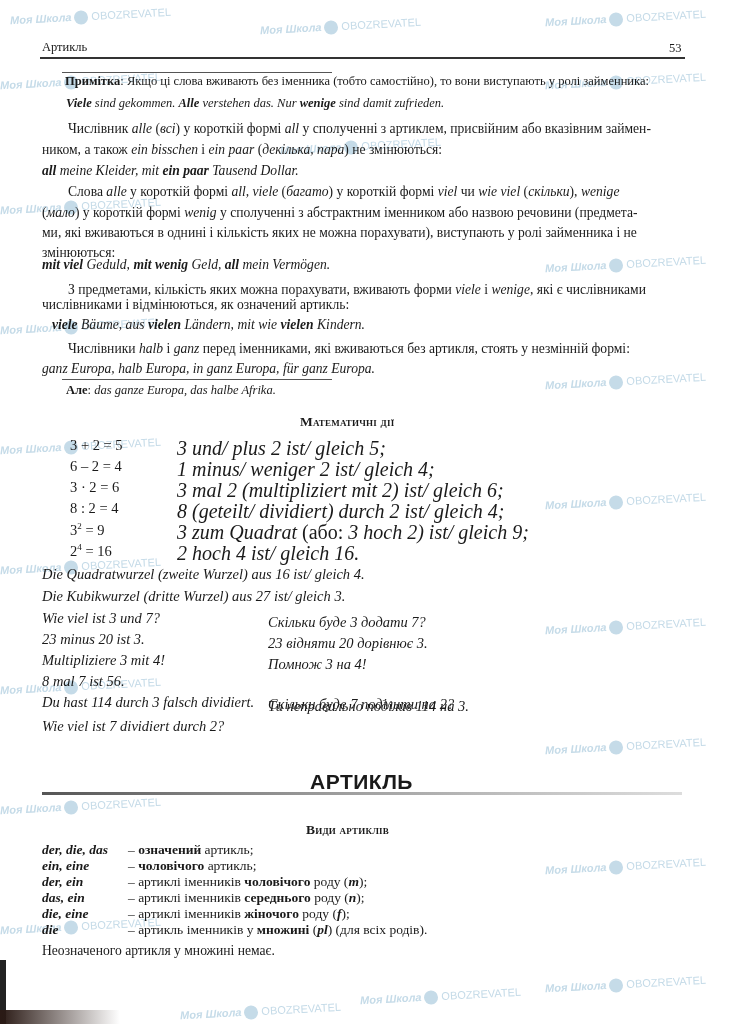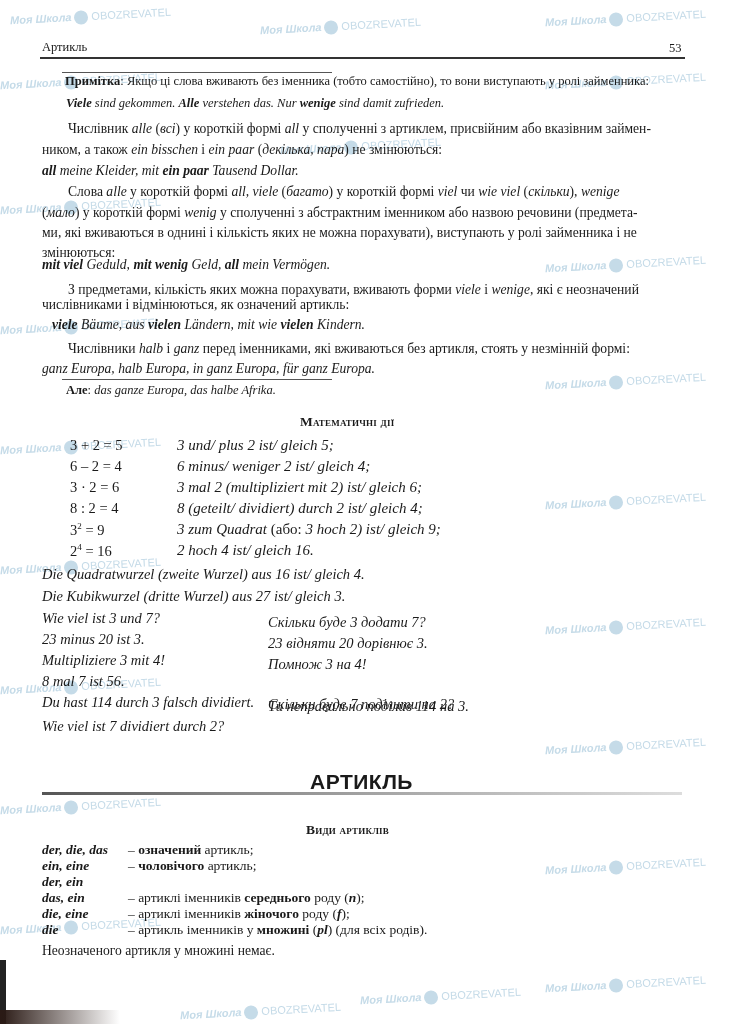--- a/index.html
+++ b/index.html
@@ -14,21 +14,21 @@
   .head-rule { position: absolute; left: 40px; top: 57px; width: 645px; height: 1.5px; background: #333; }
   .note-rule { position: absolute; left: 62px; top: 72px; width: 270px; height: 1px; background: #555; }
   .note-rule2 { position: absolute; left: 62px; top: 379px; width: 270px; height: 1px; background: #555; }
   .small { font-size: 12.5px; }
   .txt { font-size: 13.6px; }
   i { font-style: italic; }
   b { font-weight: bold; }
   .sec-title { font-size: 13.5px; font-weight: bold; letter-spacing: 0.2px; }
   .sc { font-variant: small-caps; }
   .math-l { left: 70px; font-size: 14.5px; }
-  .math-r { left: 177px; font-size: 15px; font-style: italic; }
+  .math-r { left: 177px; font-size: 20px; font-style: italic; }
   .mix { font-size: 14.5px; font-style: italic; }
   .big-title {
     left: 310px; top: 770px; font-family: "Liberation Sans", "DejaVu Sans", sans-serif;
     font-size: 21px; font-weight: bold; letter-spacing: 0.5px;
   }
   .grey-rule { position: absolute; left: 42px; top: 792px; width: 640px; height: 3px;
     background: linear-gradient(90deg, #555 0%, #888 30%, #bbb 70%, #ddd 100%); }
   .art-l { left: 42px; font-size: 13.5px; font-weight: bold; font-style: italic; }
   .art-r { left: 128px; font-size: 13.5px; }
   .wm { position: absolute; font-family: "Liberation Sans", sans-serif; font-size: 11px;
@@ -85,35 +85,35 @@
 
   <div class="abs txt" style="left:68px;top:184px"><span>Слова </span><i>alle</i><span> у короткій формі </span><i>all, viele</i><span> (</span><i>багато</i><span>) у короткій формі </span><i>viel</i><span> чи </span><i>wie viel</i><span> (</span><i>скільки</i><span>), </span><i>wenige</i></div>
   <div class="abs txt" style="left:42px;top:225px">ми, які вживаються в однині і кількість яких не можна порахувати), виступають у ролі займенника і не</div>
   <div class="abs txt" style="left:42px;top:205px"><span>(</span><i>мало</i><span>) у короткій формі </span><i>wenig</i><span> у сполученні з абстрактним іменником або назвою речовини (предмета-</span></div>
   <div class="abs txt" style="left:42px;top:245px">змінюються:</div>
   <div class="abs txt" style="left:42px;top:257px;top:257px"></div>
 
   <div class="abs txt" style="left:42px;top:256px;top:257px;"></div>
   <div class="abs txt" style="left:42px;top:257px"><i><b>mit viel</b><span> Geduld, </span><b>mit wenig</b><span> Geld, </span><b>all</b><span> mein Vermögen.</span></i></div>
 
-  <div class="abs txt" style="left:68px;top:282px"><span>З предметами, кількість яких можна порахувати, вживають форми </span><i>viele</i><span> і </span><i>wenige</i><span>, які є неозначений</span></div>
+  <div class="abs txt" style="left:68px;top:282px"><span>З предметами, кількість яких можна порахувати, вживають форми </span><i>viele</i><span> і </span><i>wenige</i><span>, які є числівниками</span></div>
   <div class="abs txt" style="left:42px;top:297px">числівниками і відмінюються, як означений артикль:</div>
   <div class="abs txt" style="left:52px;top:317px"><i><b>viele</b><span> Bäume, aus </span><b>vielen</b><span> Ländern, mit wie </span><b>vielen</b><span> Kindern.</span></i></div>
 
   <div class="abs txt" style="left:68px;top:341px"><span>Числівники </span><i>halb</i><span> і </span><i>ganz</i><span> перед іменниками, які вживаються без артикля, стоять у незмінній формі:</span></div>
   <div class="abs txt" style="left:42px;top:361px"><i>ganz Europa, halb Europa, in ganz Europa, für ganz Europa.</i></div>
   <div class="note-rule2"></div>
   <div class="abs small" style="left:66px;top:383px"><b>Але</b><span>: </span><i>das ganze Europa, das halbe Afrika.</i></div>
 
   <div class="abs sec-title sc" style="left:300px;top:414px">Математичні дії</div>
 
   <div class="abs math-l" style="top:437px">3 + 2 = 5</div>
   <div class="abs math-r" style="top:437px">3 und/ plus 2 ist/ gleich 5;</div>
   <div class="abs math-l" style="top:458px">6 – 2 = 4</div>
-  <div class="abs math-r" style="top:458px">6 minus/ weniger 2 ist/ gleich 4;</div>
+  <div class="abs math-r" style="top:458px">1 minus/ weniger 2 ist/ gleich 4;</div>
   <div class="abs math-l" style="top:479px">3 · 2 = 6</div>
   <div class="abs math-r" style="top:479px">3 mal 2 (multipliziert mit 2) ist/ gleich 6;</div>
   <div class="abs math-l" style="top:500px">8 : 2 = 4</div>
   <div class="abs math-r" style="top:500px">8 (geteilt/ dividiert) durch 2 ist/ gleich 4;</div>
   <div class="abs math-l" style="top:521px"><span>3</span><sup style="font-size:9px">2</sup><span> = 9</span></div>
   <div class="abs math-r" style="top:521px"><span>3 zum Quadrat</span><span style="font-style:normal"> (або: </span><span>3 hoch 2) ist/ gleich 9;</span></div>
   <div class="abs math-l" style="top:542px"><span>2</span><sup style="font-size:9px">4</sup><span> = 16</span></div>
   <div class="abs math-r" style="top:542px">2 hoch 4 ist/ gleich 16.</div>
 
   <div class="abs mix" style="left:42px;top:566px">Die Quadratwurzel (zweite Wurzel) aus 16 ist/ gleich 4.</div>
@@ -133,20 +133,21 @@
 
   <div class="abs big-title">АРТИКЛЬ</div>
   <div class="grey-rule"></div>
   <div class="abs sec-title sc" style="left:306px;top:822px">Види артиклів</div>
 
   <div class="abs art-l" style="top:842px">der, die, das</div>
   <div class="abs art-r" style="top:842px"><span>– </span><b>означений</b><span> артикль;</span></div>
   <div class="abs art-l" style="top:858px">ein, eine</div>
   <div class="abs art-r" style="top:858px"><span>– </span><b>чоловічого</b><span> артикль;</span></div>
   <div class="abs art-l" style="top:874px">der, ein</div>
+  <div class="abs art-r" style="top:874px"><span>– артиклі іменників </span><b>чоловічого</b><span> роду (</span><b><i>m</i></b><span>);</span></div>
   <div class="abs art-l" style="top:890px">das, ein</div>
   <div class="abs art-r" style="top:890px"><span>– артиклі іменників </span><b>середнього</b><span> роду (</span><b><i>n</i></b><span>);</span></div>
   <div class="abs art-l" style="top:906px">die, eine</div>
   <div class="abs art-r" style="top:906px"><span>– артиклі іменників </span><b>жіночого</b><span> роду (</span><b><i>f</i></b><span>);</span></div>
   <div class="abs art-l" style="top:922px">die</div>
   <div class="abs art-r" style="top:922px"><span>– артикль іменників у </span><b>множині</b><span> (</span><b><i>pl</i></b><span>) (для всіх родів).</span></div>
   <div class="abs txt" style="left:42px;top:943px">Неозначеного артикля у множині немає.</div>
 </div>
 
 </body></html>

